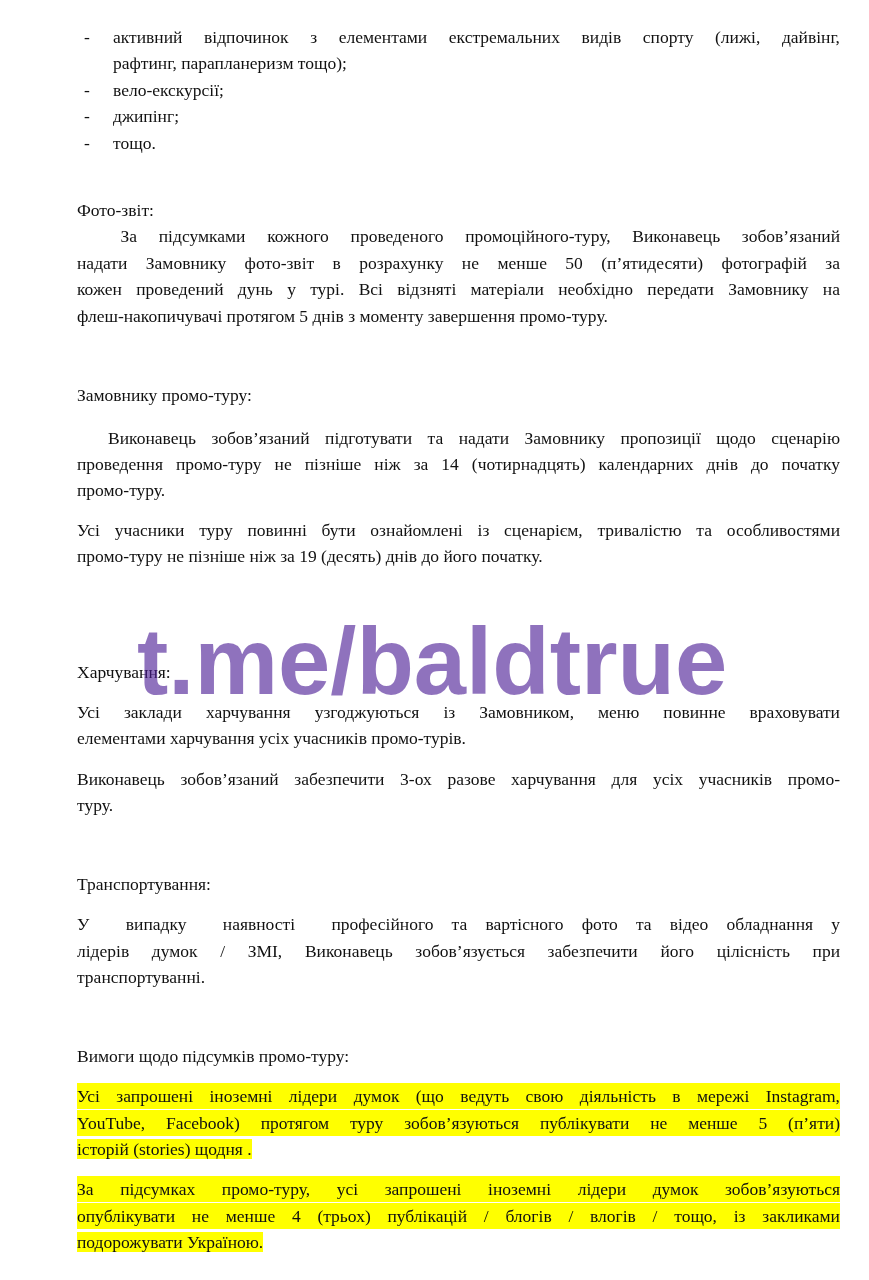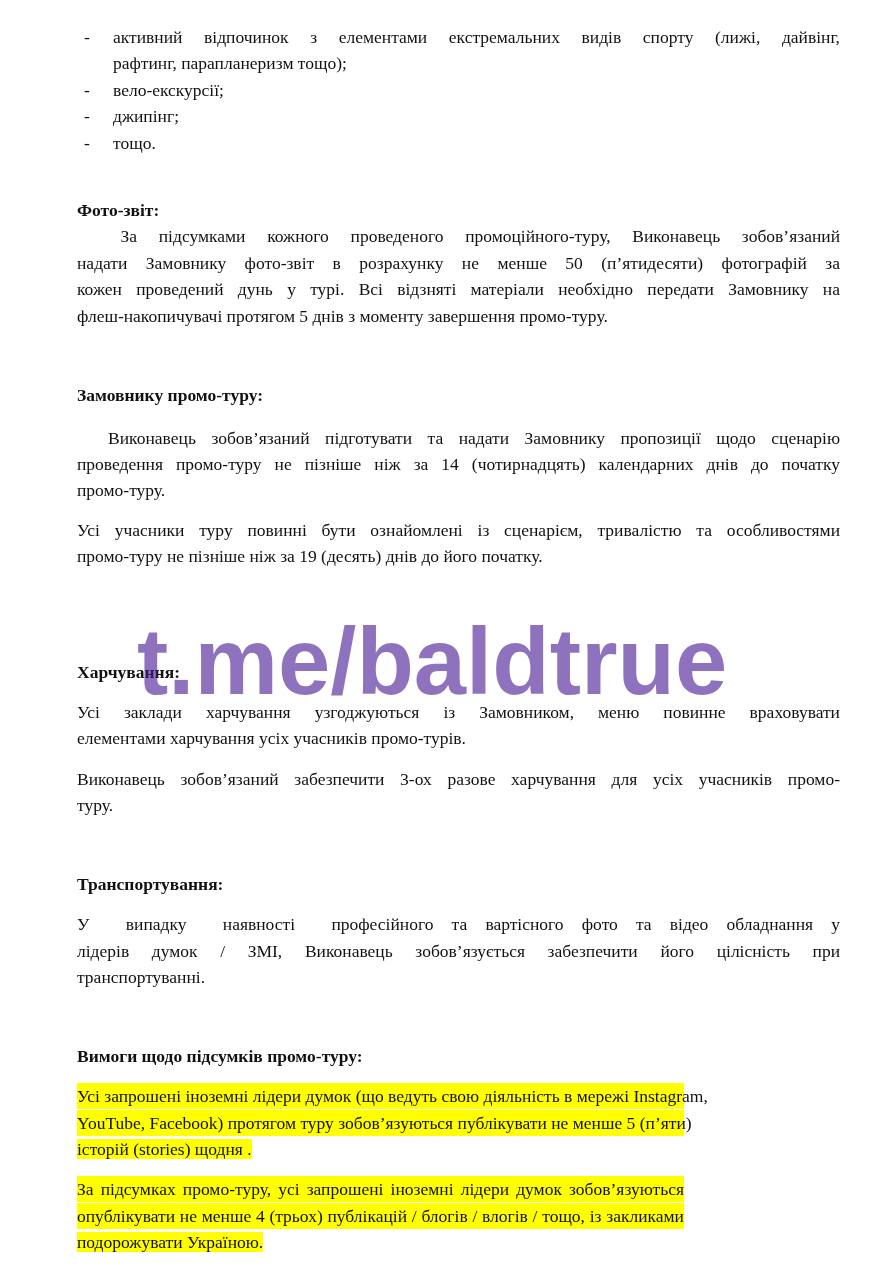--- a/index.html
+++ b/index.html
@@ -6,21 +6,21 @@
   body {
     width:869px; height:1280px; background:#ffffff; position:relative; overflow:hidden;
     font-family:"Liberation Serif", "DejaVu Serif", serif; color:#111;
     font-size:17.5px;
   }
   .page { position:absolute; left:77px; top:22px; width:763px; }
   .line { position:absolute; left:0; width:763px; line-height:26px; white-space:nowrap; }
   .just { text-align:justify; text-align-last:justify; }
   .bullet { position:absolute; left:7px; }
   .btext { position:absolute; left:36px;text-align:center; }
-  .h { font-weight:bold; }
+  .h { font-weight:normal; }
   .hl { background:#ffff00; }
   .watermark {
     position:absolute; left:137px; top:615px;
     font-family:"Liberation Sans", "DejaVu Sans", sans-serif;
     font-weight:bold; font-size:94px; color:#4c1d95; opacity:0.62;
     letter-spacing:0px; white-space:nowrap; line-height:1;
   }
 </style>
 </head>
 <body>
@@ -87,14 +87,14 @@
   <div class="line just" style="top:1181px">
       <span class="hl">опублікувати не менше 4 (трьох) публікацій / блогів / влогів / тощо, із закликами</span>
     </div>
   <div class="line" style="top:1207px"><span class="hl">подорожувати Україною.</span></div>
 </div>
 
 <div class="watermark">t.me/baldtrue</div>
 
 <style>
   
-  .line.just .hl { display:block; text-align:justify; text-align-last:justify; width:607px; }
+  .line.just .hl { display:block; text-align:justify; text-align-last:justify; width:763px; }
 </style>
 
 </body></html>

